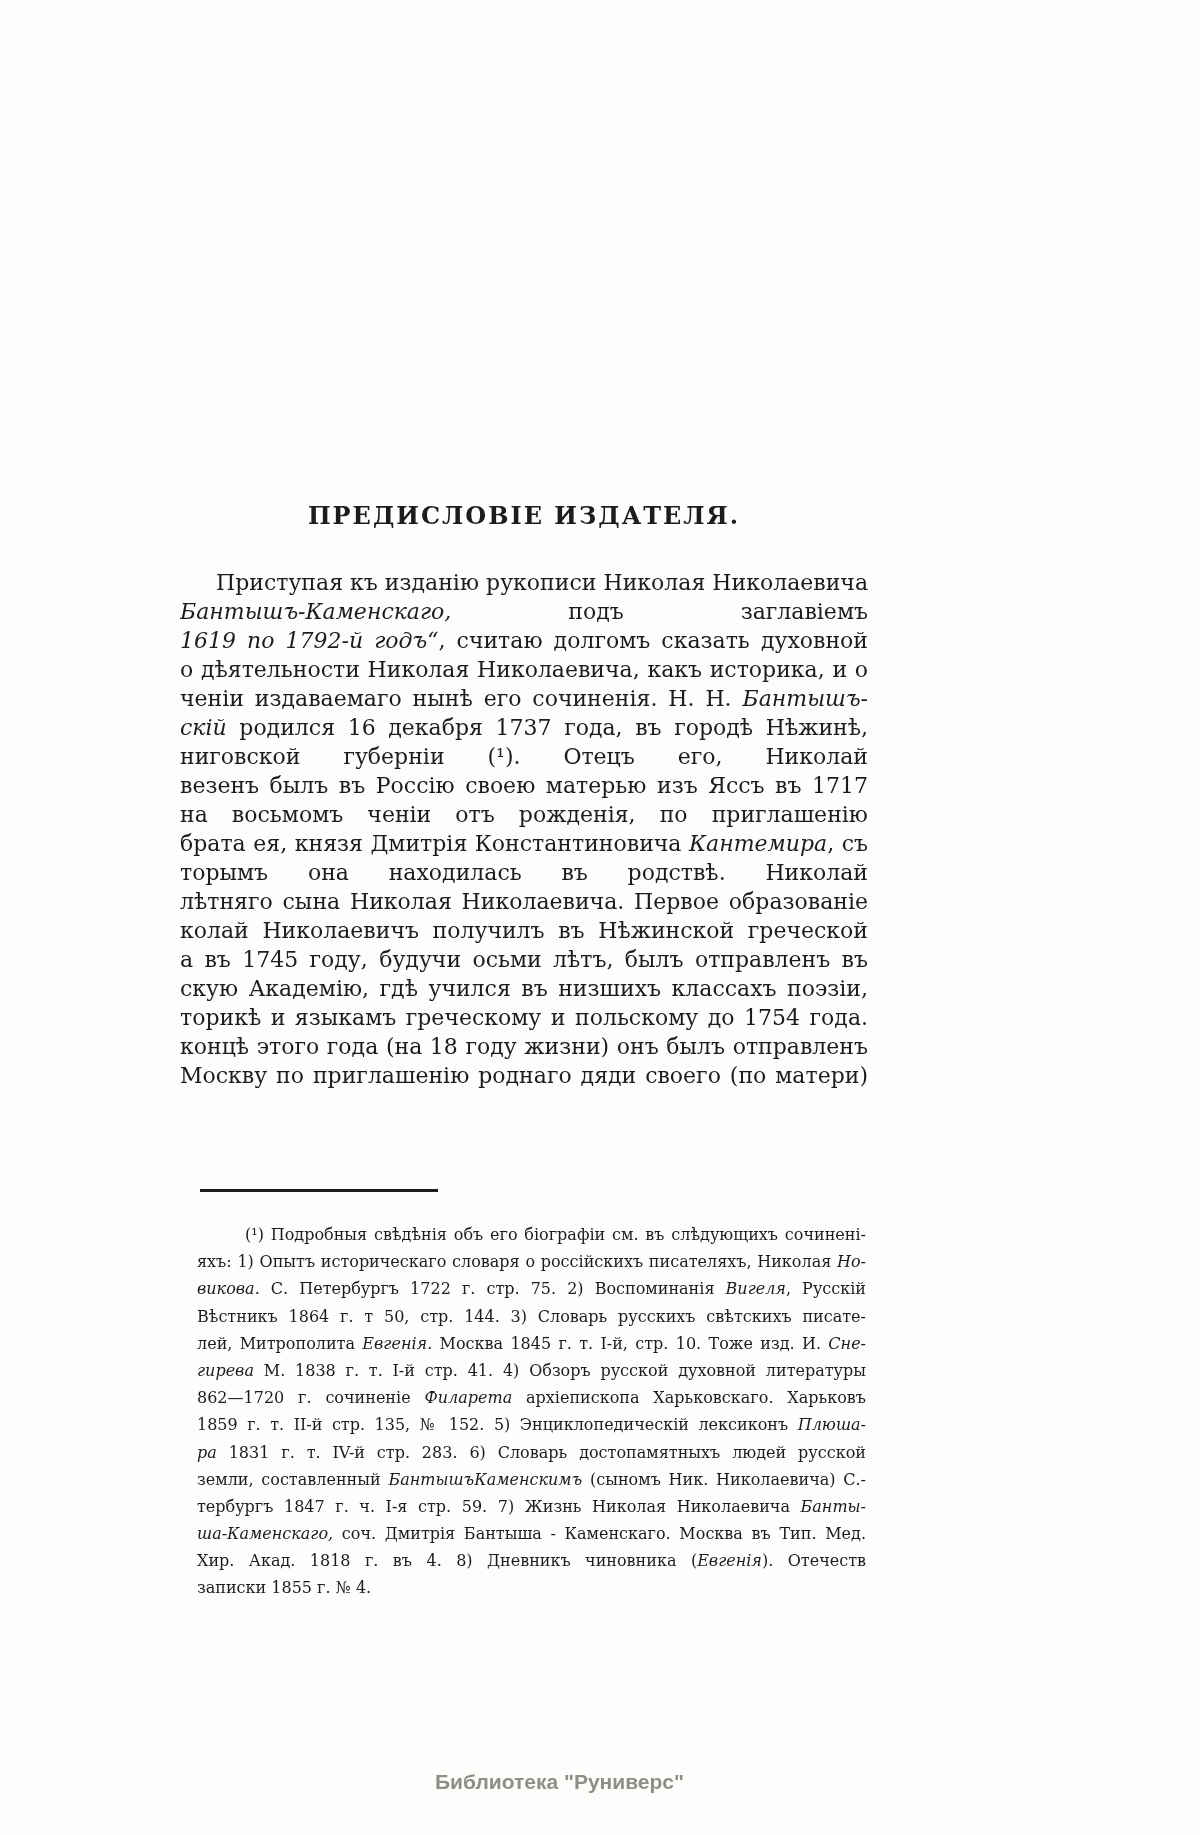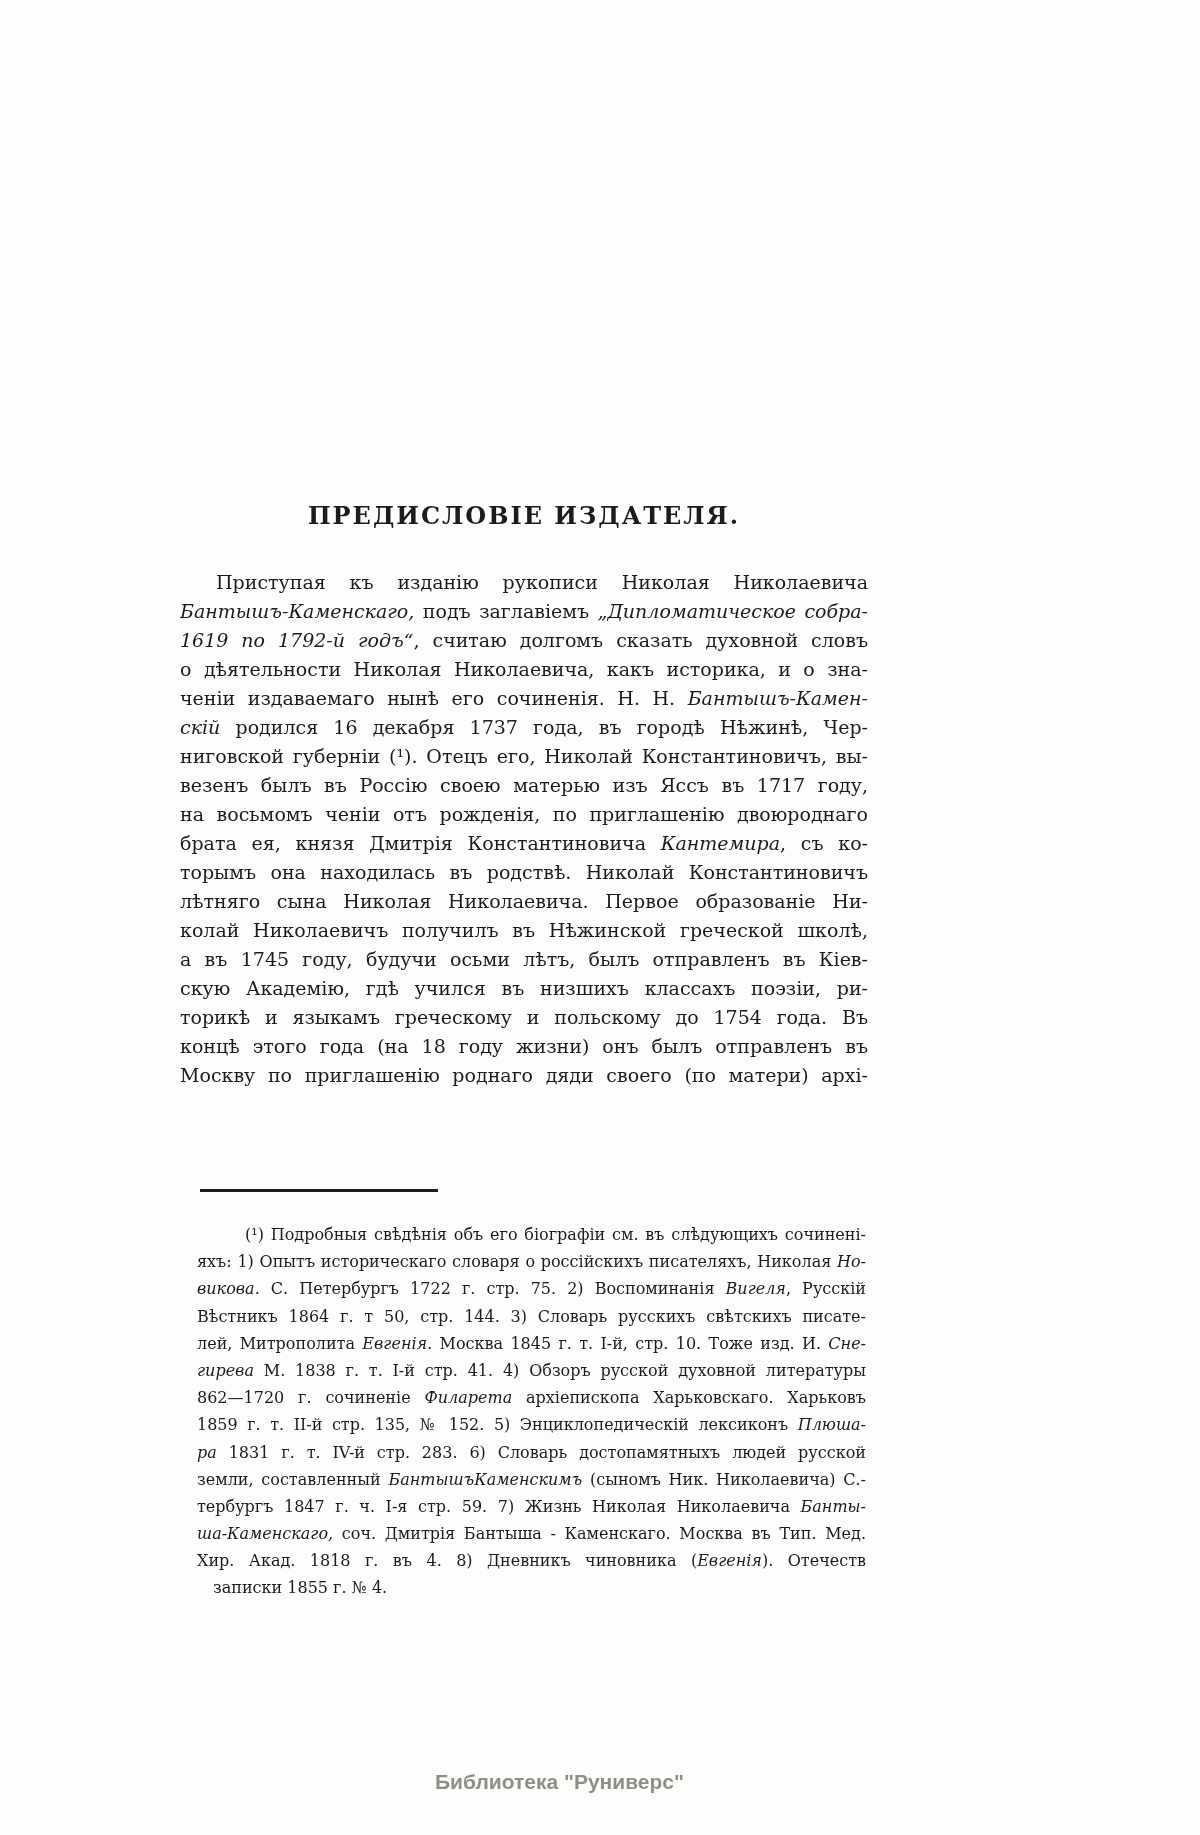--- a/index.html
+++ b/index.html
@@ -17,21 +17,21 @@
   }
   .title {
     position: absolute; left: 180px; top: 501px; width: 688px;
     text-align: center;
     font-size: 24px; font-weight: bold;
     letter-spacing: 2px;
     white-space: nowrap;
   }
   .body-block {
     position: absolute; left: 180px; top: 568px; width: 688px;
-    font-size: 19px;
+    font-size: 22px;
   }
   .body-block .tline {
     height: 29px; line-height: 29px;
     text-align: justify; text-align-last: justify;
     overflow: hidden;
   }
   .body-block .tline:first-child { text-indent: 36px; }
   .fn-rule {
     position: absolute; left: 200px; top: 1189px;
     width: 238px; height: 3px; background: #1d1d1d;
@@ -39,21 +39,21 @@
   .fn-block {
     position: absolute; left: 197px; top: 1221px; width: 669px;
     font-size: 16px;
   }
   .fn-block .tline {
     height: 27.2px; line-height: 27.2px;
     text-align: justify; text-align-last: justify;
     overflow: hidden;
   }
   .fn-block .tline:first-child { text-indent: 48px; }
-  .fn-block .tline:last-child { text-align-last: left; margin-left: 16px; }
+  .fn-block .tline:last-child { text-align-last: left; }
   .it { font-style: italic; }
   .watermark {
     position: absolute; top: 1770px; right: 268px;
     font-family: "Liberation Sans", sans-serif;
     font-size: 21px; font-weight: bold;
     color: #8b9185;
     white-space: nowrap;
   }
 </style>
 </head>

